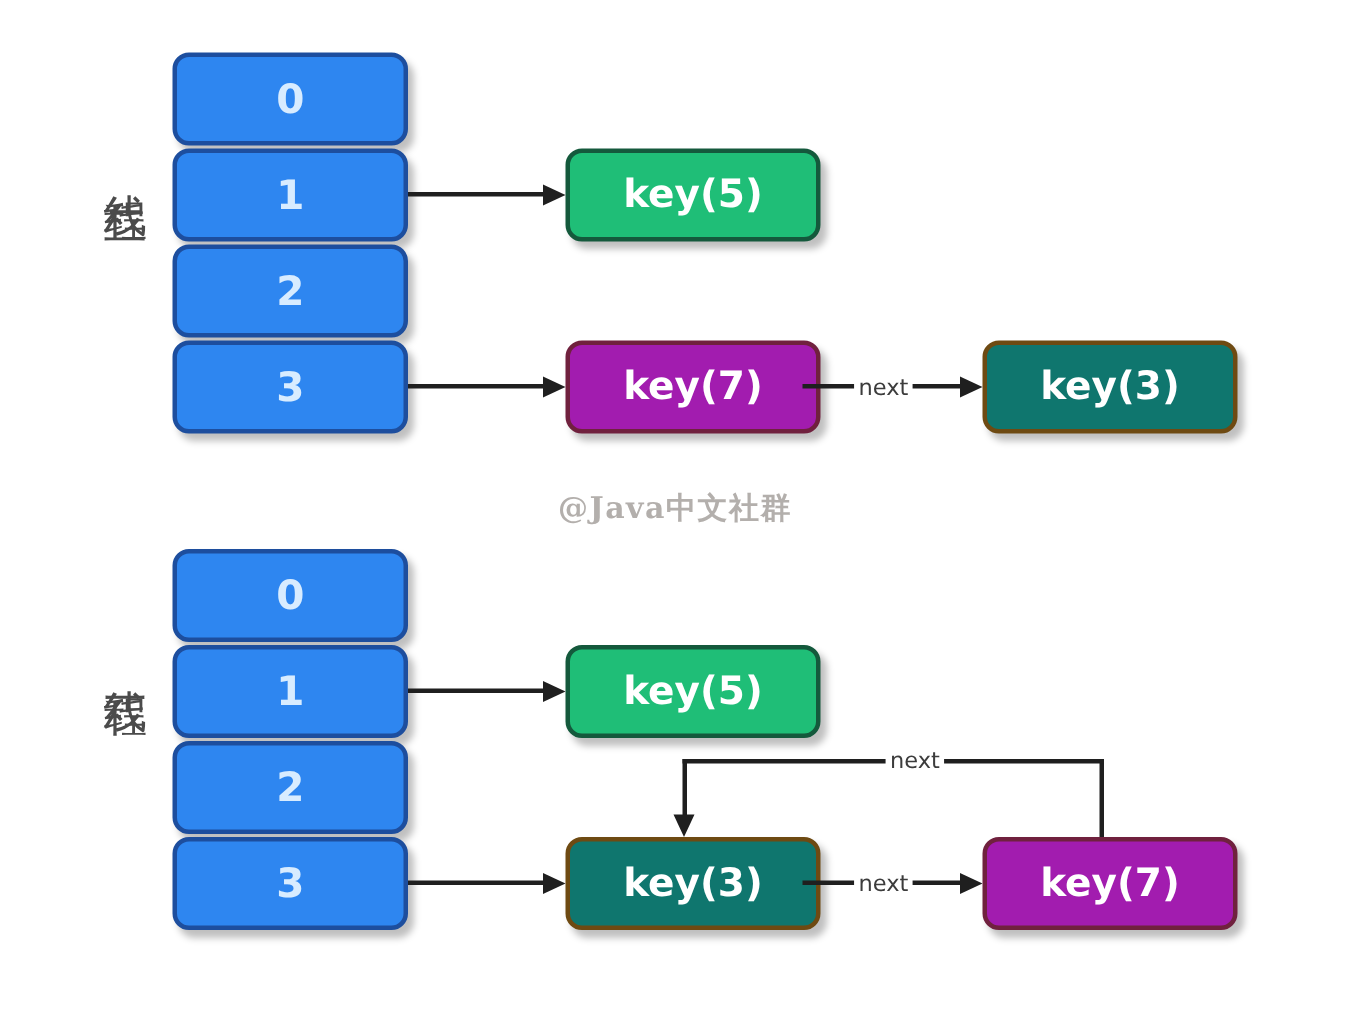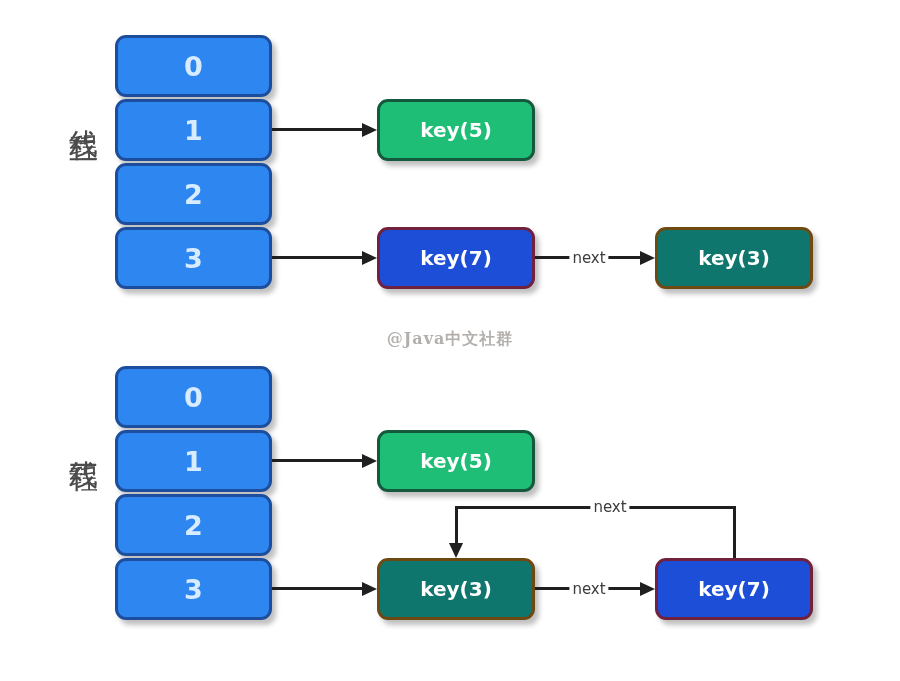--- a/index.html
+++ b/index.html
@@ -12,28 +12,28 @@
     font-size:29px;letter-spacing:7px;color:#4b4b4b;font-weight:500;
   }
   .bucket{
     position:absolute;width:157px;height:62px;box-sizing:border-box;
     background:#2E86F0;border:3px solid #1d4e9e;border-radius:11px;
     display:flex;align-items:center;justify-content:center;
     color:#D8ECFF;font-size:27px;font-weight:bold;
     box-shadow:4px 5px 5px rgba(0,0,0,0.25);
   }
   .node{
-    position:absolute;width:158px;height:62px;box-sizing:border-box;
+    position:absolute;width:170px;height:62px;box-sizing:border-box;
     border:3px solid #333;border-radius:11px;
     display:flex;align-items:center;justify-content:center;
-    color:#ffffff;font-size:20px;font-weight:bold;
+    color:#ffffff;font-size:26px;font-weight:bold;
     box-shadow:4px 5px 5px rgba(0,0,0,0.25);
   }
   .node.green{background:#1FBE77;border-color:#14593C;}
-  .node.pink{background:#1d4ed8;border-color:#70213E;}
+  .node.pink{background:#a21caf;border-color:#70213E;}
   .node.orange{background:#0f766e;border-color:#6E4A12;}
   .line{position:absolute;background:#1f1f1f;}
   .line.h{height:3px;}
   .line.v{width:3px;}
   .head-right{
     position:absolute;width:0;height:0;
     border-top:7px solid transparent;border-bottom:7px solid transparent;
     border-left:15px solid #1f1f1f;
   }
   .head-down{
@@ -41,21 +41,21 @@
     border-left:7px solid transparent;border-right:7px solid transparent;
     border-top:15px solid #1f1f1f;
   }
   .edge-label{
     position:absolute;transform:translate(-50%,-50%);
     background:#ffffff;padding:0 3px;
     font-size:15px;color:#3c3c3c;
   }
   .watermark{
     position:absolute;left:50%;top:339px;transform:translate(-50%,-50%);
-    font-size:16px;font-weight:bold;color:#b3afac;letter-spacing:1px;
+    font-size:20px;font-weight:bold;color:#b3afac;letter-spacing:1px;
     font-family:"DejaVu Serif","Liberation Serif",serif;
   }
 </style>
 </head>
 <body>
 
 <div id="stage">
 
   <div class="thread-label" style="left:64px;top:106px;">线程二</div>
 

